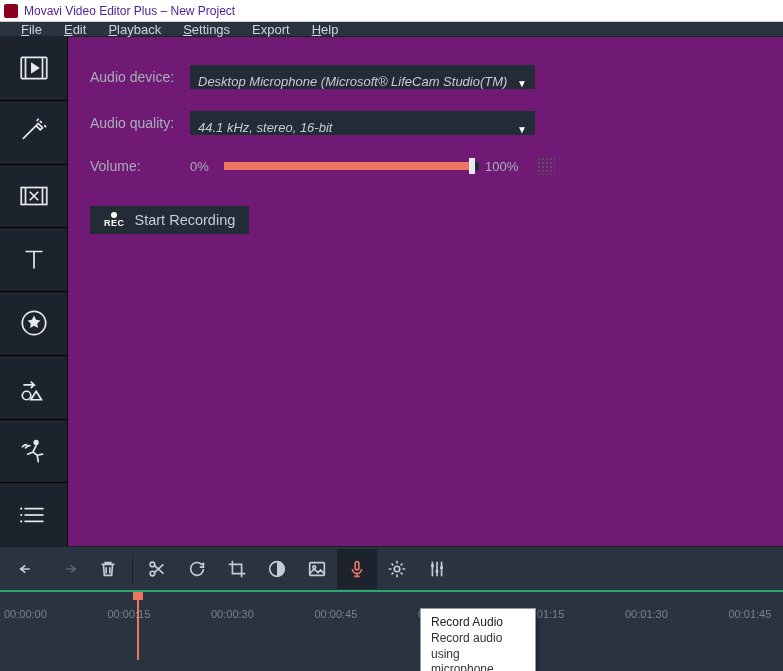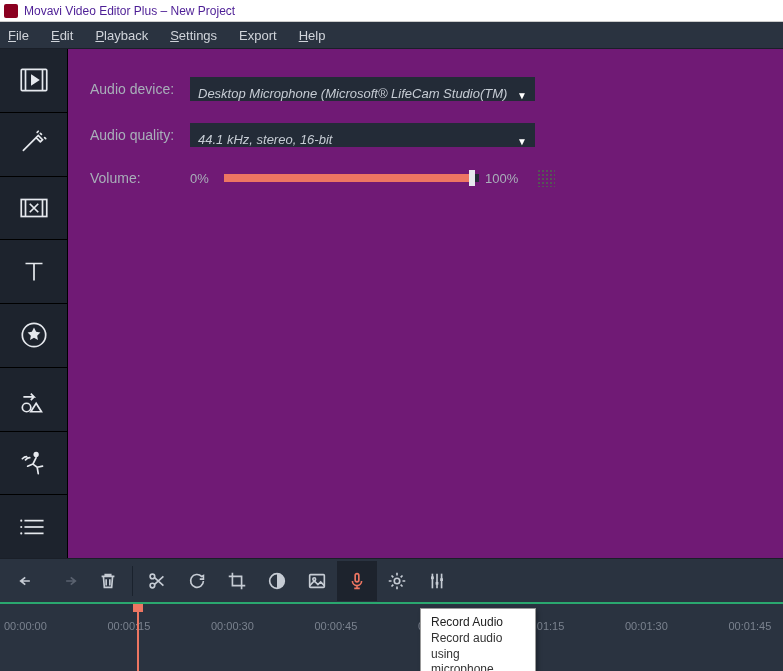--- a/index.html
+++ b/index.html
@@ -1,20 +1,20 @@
 <!DOCTYPE html>
 <html><head>
 <meta charset="utf-8">
 <style>
 * { margin:0; padding:0; box-sizing:border-box; font-family:"Segoe UI",Tahoma,sans-serif; }
 body { width:783px; height:671px; background:#2a3340; overflow:hidden; }
 
 .titlebar { height:22px; background:#fff; display:flex; align-items:center; padding:0 4px; font-size:12px; color:#4c1d95; border-bottom:1px solid #ccc; }
 .titlebar-icon { width:14px; height:14px; background:#8b0020; margin-right:6px; border-radius:2px; }
-.menubar { height:27px; background:#2a3340; display:flex; align-items:center; padding:0 8px; gap:22px; border-bottom:1px solid #1a1f28; }
+.menubar { height:15px; background:#2a3340; display:flex; align-items:center; padding:0 21px; gap:22px; border-bottom:1px solid #1a1f28; }
 .menu-item { color:#d0d4da; font-size:13px; cursor:pointer; }
 .menu-item .ul { text-decoration:underline; }
 
 .workspace { display:flex; height:509px; }
 .sidebar { width:68px; background:#1d232d; display:flex; flex-direction:column; border-right:1px solid #000; }
 .side-btn { height:70px; display:flex; align-items:center; justify-content:center; cursor:pointer; position:relative; }
 .side-btn svg { width:34px; height:34px; fill:none; stroke:#e6e9ee; stroke-width:1.6; }
 .side-sep { height:1px; background:#000; }
 
 .panel { flex:1; background:#701a75; padding:28px 22px; color:#a8afb9; font-size:14px; }
@@ -156,20 +156,27 @@
     <div class="vol-row">
       <div class="lbl">Volume:</div>
       <span class="vol-pct">0%</span>
       <div class="slider">
         <div class="slider-fill"></div>
         <div class="slider-thumb"></div>
       </div>
       <span class="vol-pct" style="width:42px">100%</span>
       <div class="meter"></div>
     </div>
+    <div class="rec-btn">
+      <div class="rec-icon">
+        <div class="rec-dot"></div>
+        <div class="rec-txt">REC</div>
+      </div>
+      <span class="rec-lbl">Start Recording</span>
+    </div>
   </div>
 </div>
 
 <div class="toolbar">
   <div class="tb-btn">
       <svg viewBox="0 0 24 24">
         <path d="M9 8l-5 4 5 4M4 12h10a5 5 0 0 1 0 0"></path>
       </svg>
     </div>
   <div class="tb-btn dim">

